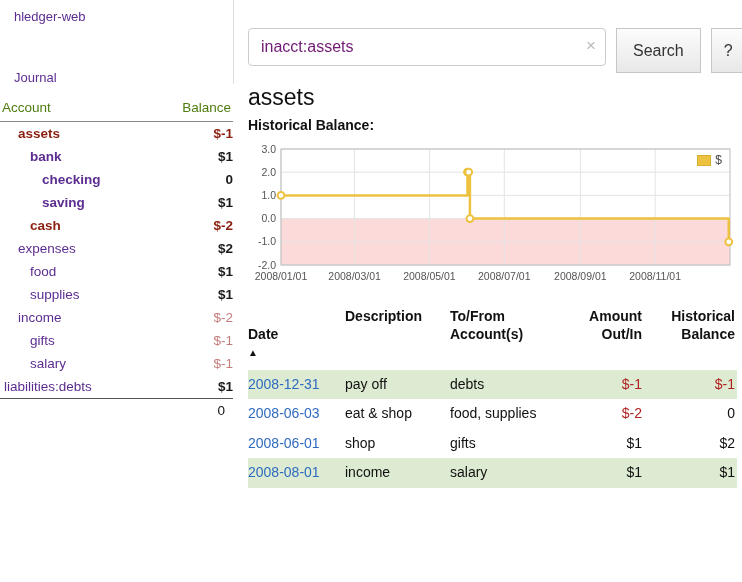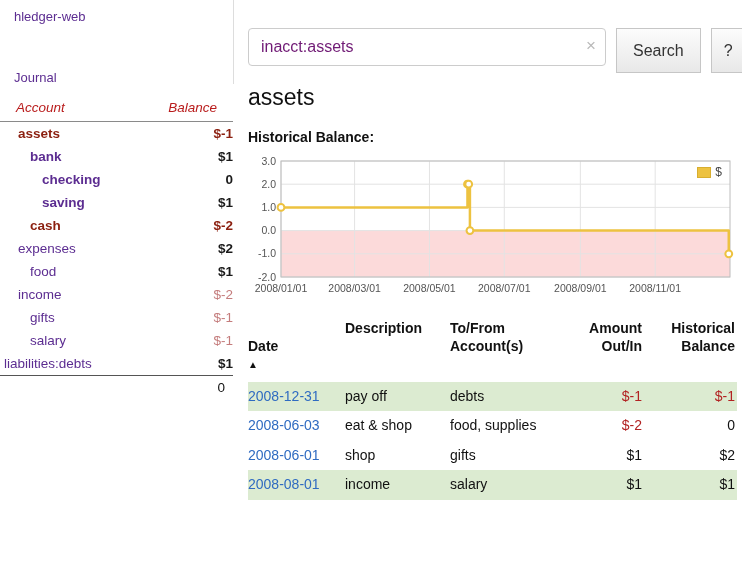--- a/index.html
+++ b/index.html
@@ -7,21 +7,21 @@
        font-family:"Liberation Sans",sans-serif;color:#111;}
   a{text-decoration:none;cursor:pointer;}
 
   
   .sidebar{position:absolute;left:0;top:0;width:233px;height:458px;}
   .brand{position:absolute;left:14px;top:9px;font-size:13px;color:#5c2d91;}
   .journal{position:absolute;left:14px;top:70px;font-size:13px;color:#5c2d91;}
   .top-divider{position:absolute;left:233px;top:0;width:1px;height:84px;background:#ddd;}
 
   .accounts{position:absolute;left:0;top:96px;width:233px;border-collapse:collapse;font-size:13.5px;}
-  .accounts th{font-weight:normal;color:#b91c1c;padding:4px 16px 6px;border-bottom:1px solid #8a8a8a;font-style:italic;}
+  .accounts th{font-weight:normal;color:#4d7c0f;padding:4px 2px 6px;border-bottom:1px solid #8a8a8a;}
   .h-acct{text-align:left;padding-left:10px;}
   .h-bal{text-align:right;padding-right:8px;}
   .acct-row td{padding:4px 0;}
   .lvl0 .acct-name{padding-left:18px;}
   .lvl1 .acct-name{padding-left:30px;}
   .lvl2 .acct-name{padding-left:42px;}
   .acct-name a{color:#5c2d91;}
   .q .acct-name a,.q .acct-bal{font-weight:bold;}
   .acct-bal{text-align:right;padding-right:8px;font-weight:bold;color:#1a1a1a;}
   .neg .acct-name a,.neg .acct-bal{color:#8b1f0f;}
@@ -33,21 +33,21 @@
   .main h1{margin:2px 0 0;font-size:30px;font-weight:400;color:#111;}
   .searchrow{margin-top:28px;display:flex;gap:10px;align-items:stretch;height:38px;}
   .searchbox{position:relative;flex:0 0 358px;}
   .searchbox input{width:100%;height:38px;box-sizing:border-box;border:1px solid #ccc;border-radius:4px;
        padding:0 30px 0 12px;font-size:16px;font-family:inherit;color:#701a75;outline:none;}
   .clear{position:absolute;right:10px;top:8px;color:#b9b9b9;font-size:17px;cursor:pointer;line-height:20px;}
   .btn{height:45px;border:1px solid #c6c6c6;border-radius:0;background:linear-gradient(#fcfcfc,#e8e8e8);
        font-size:16px;font-family:inherit;color:#333;padding:0 16px;cursor:pointer;}
   .btn.help{padding:0 12px;}
   .main h2{margin:18px 0 0;font-size:23px;font-weight:400;color:#111;}
-  .chart-label{margin-top:18px;font-size:14px;font-weight:bold;}
+  .chart-label{margin-top:6px;font-size:14px;font-weight:bold;}
 
   .chart-wrap{position:relative;margin-top:8px;width:489px;height:150px;}
   .legend{position:absolute;top:11px;right:12px;display:flex;align-items:center;gap:4px;
        font-size:12px;color:#444;background:rgba(255,255,255,.65);padding:1px 3px;}
   .swatch{width:12px;height:9px;background:#edc240;border:1px solid #d8ae2f;display:inline-block;}
 
   .register{margin-top:14px;border-collapse:collapse;font-size:14px;width:489px;table-layout:fixed;}
   .register th{font-weight:bold;text-align:left;vertical-align:top;white-space:pre-line;
        padding:2px 6px 8px 0;line-height:1.3;color:#111;}
   .register td{padding:5px 6px 5px 0;vertical-align:top;line-height:1.4;}
@@ -94,20 +94,24 @@
         <tr class="acct-row lvl1 q neg">
           <td class="acct-name"><a>cash</a></td>
           <td class="acct-bal">$-2</td>
         </tr>
         <tr class="acct-row lvl0">
           <td class="acct-name"><a>expenses</a></td>
           <td class="acct-bal">$2</td>
         </tr>
         <tr class="acct-row lvl1">
           <td class="acct-name"><a>food</a></td>
+          <td class="acct-bal">$1</td>
+        </tr>
+        <tr class="acct-row lvl1">
+          <td class="acct-name"><a>supplies</a></td>
           <td class="acct-bal">$1</td>
         </tr>
         <tr class="acct-row lvl0 negl">
           <td class="acct-name"><a>income</a></td>
           <td class="acct-bal">$-2</td>
         </tr>
         <tr class="acct-row lvl1 negl">
           <td class="acct-name"><a>gifts</a></td>
           <td class="acct-bal">$-1</td>
         </tr>

